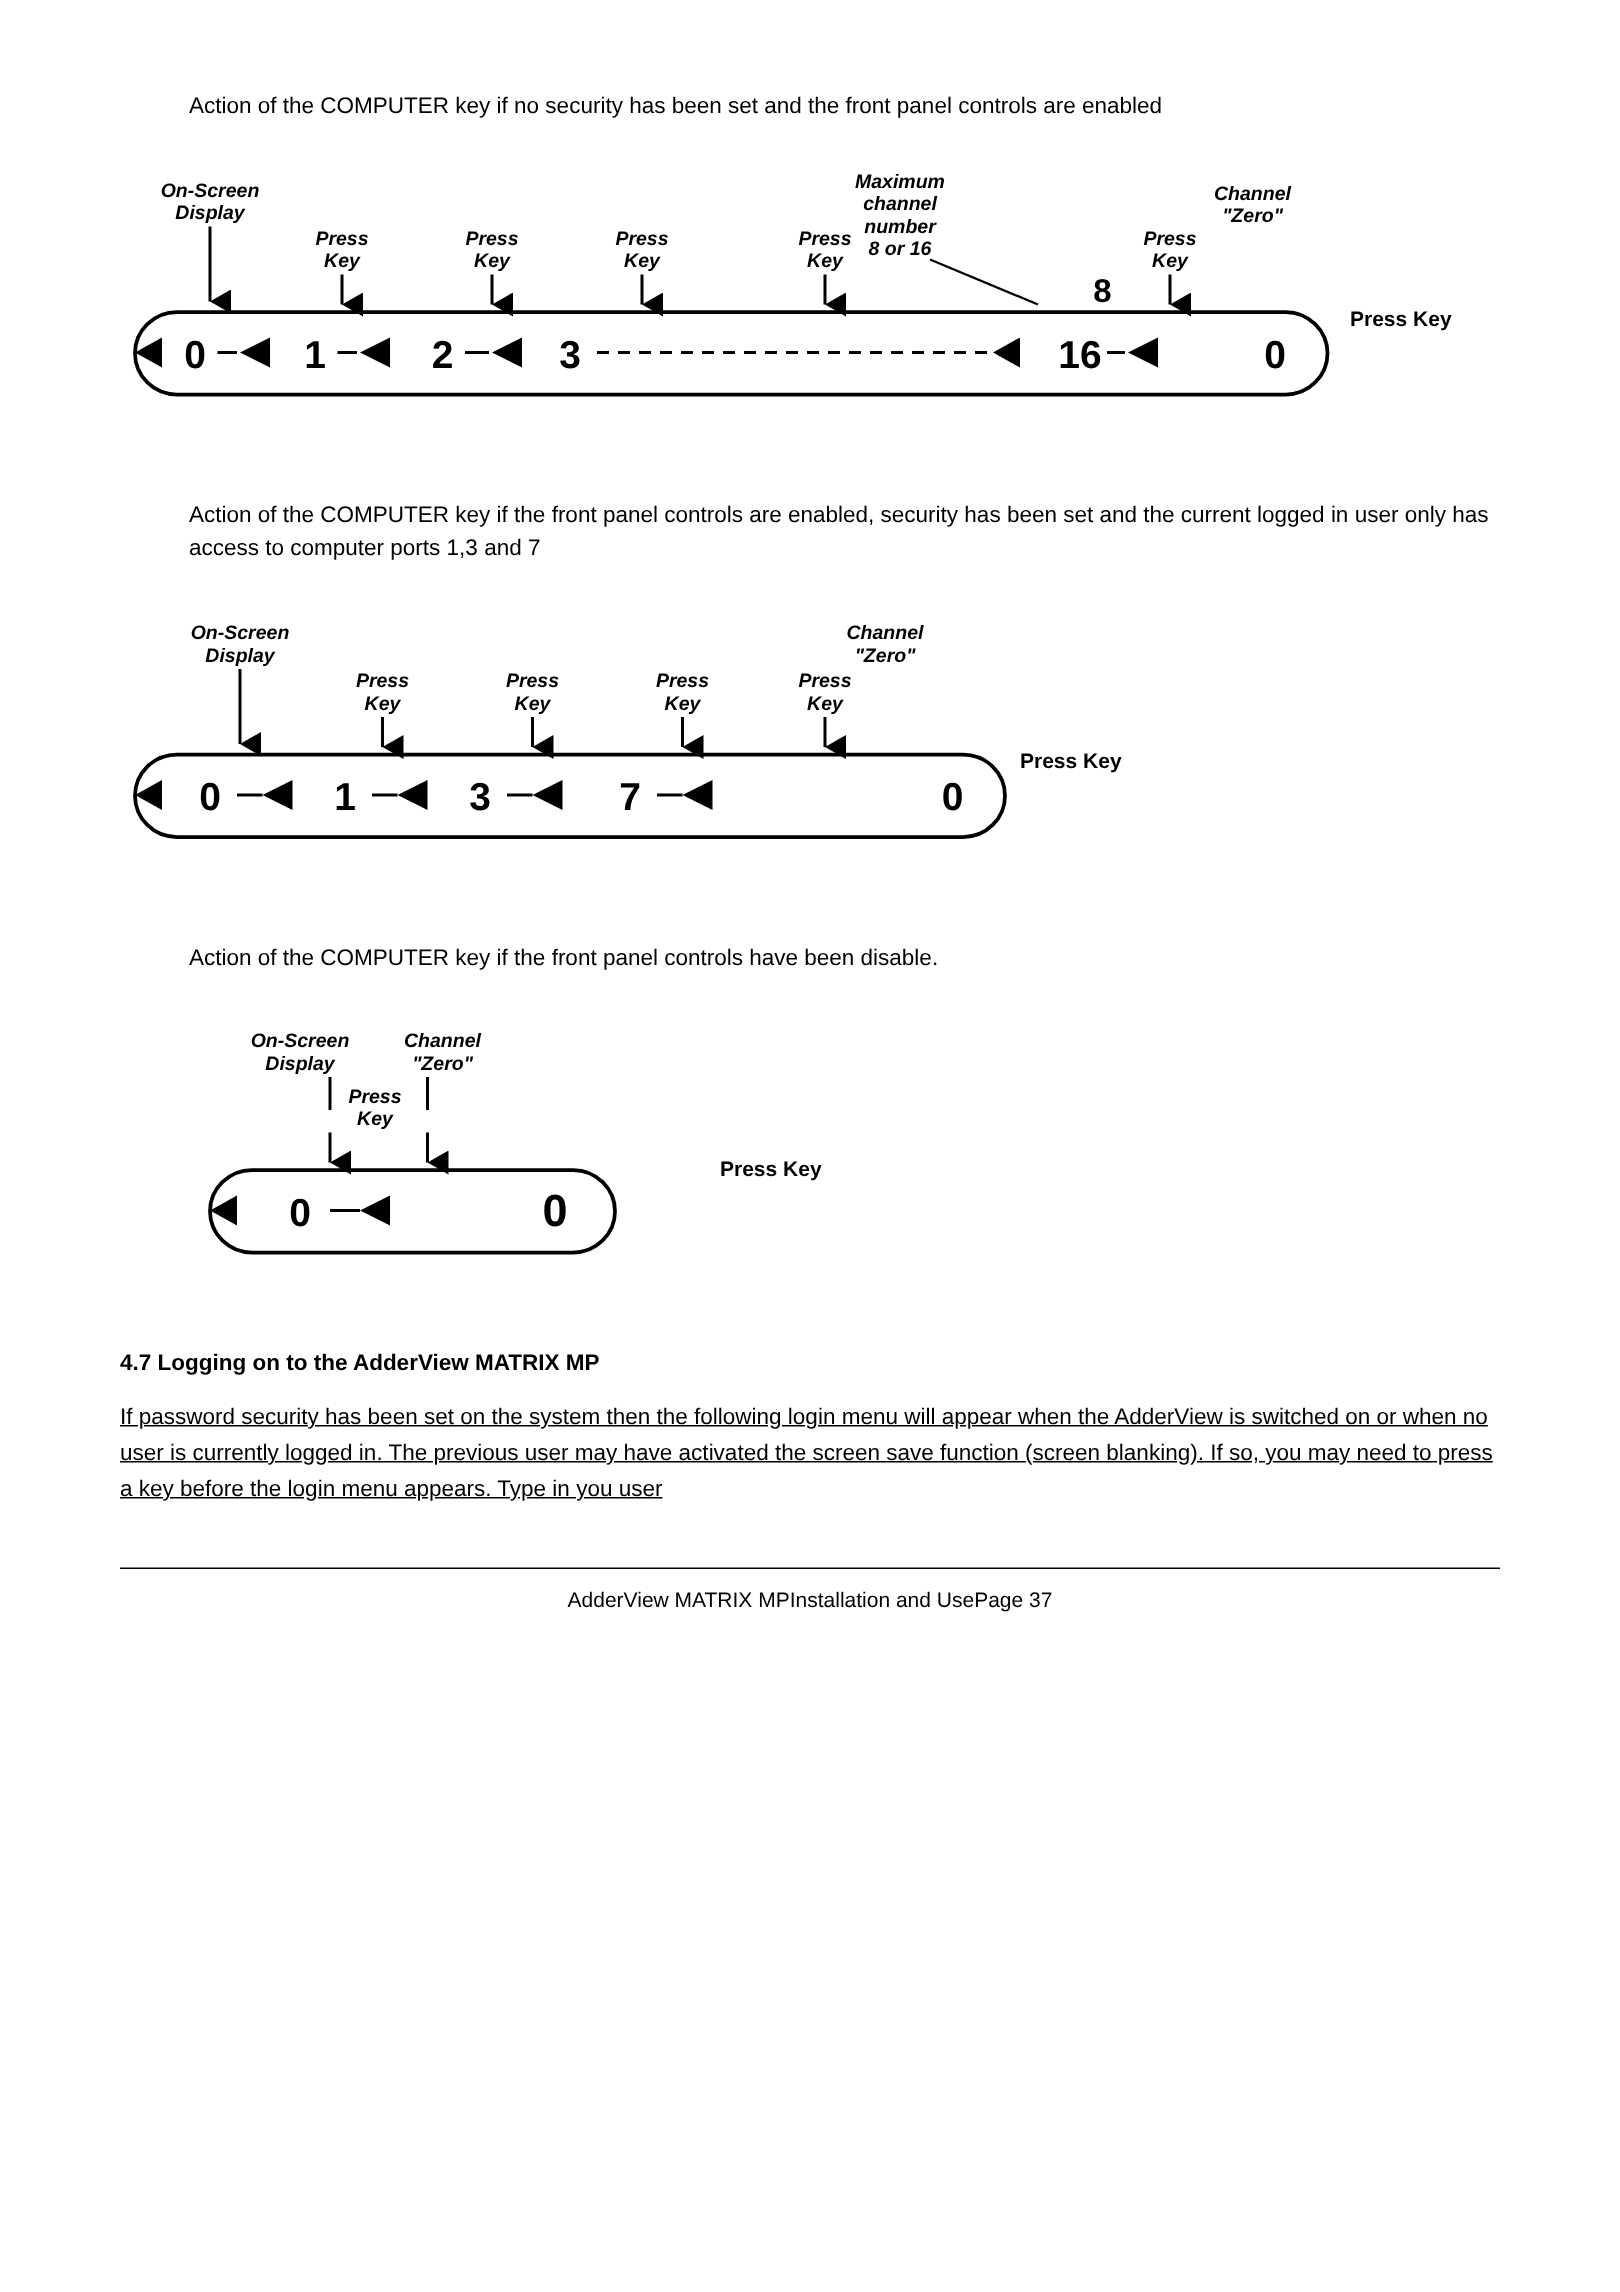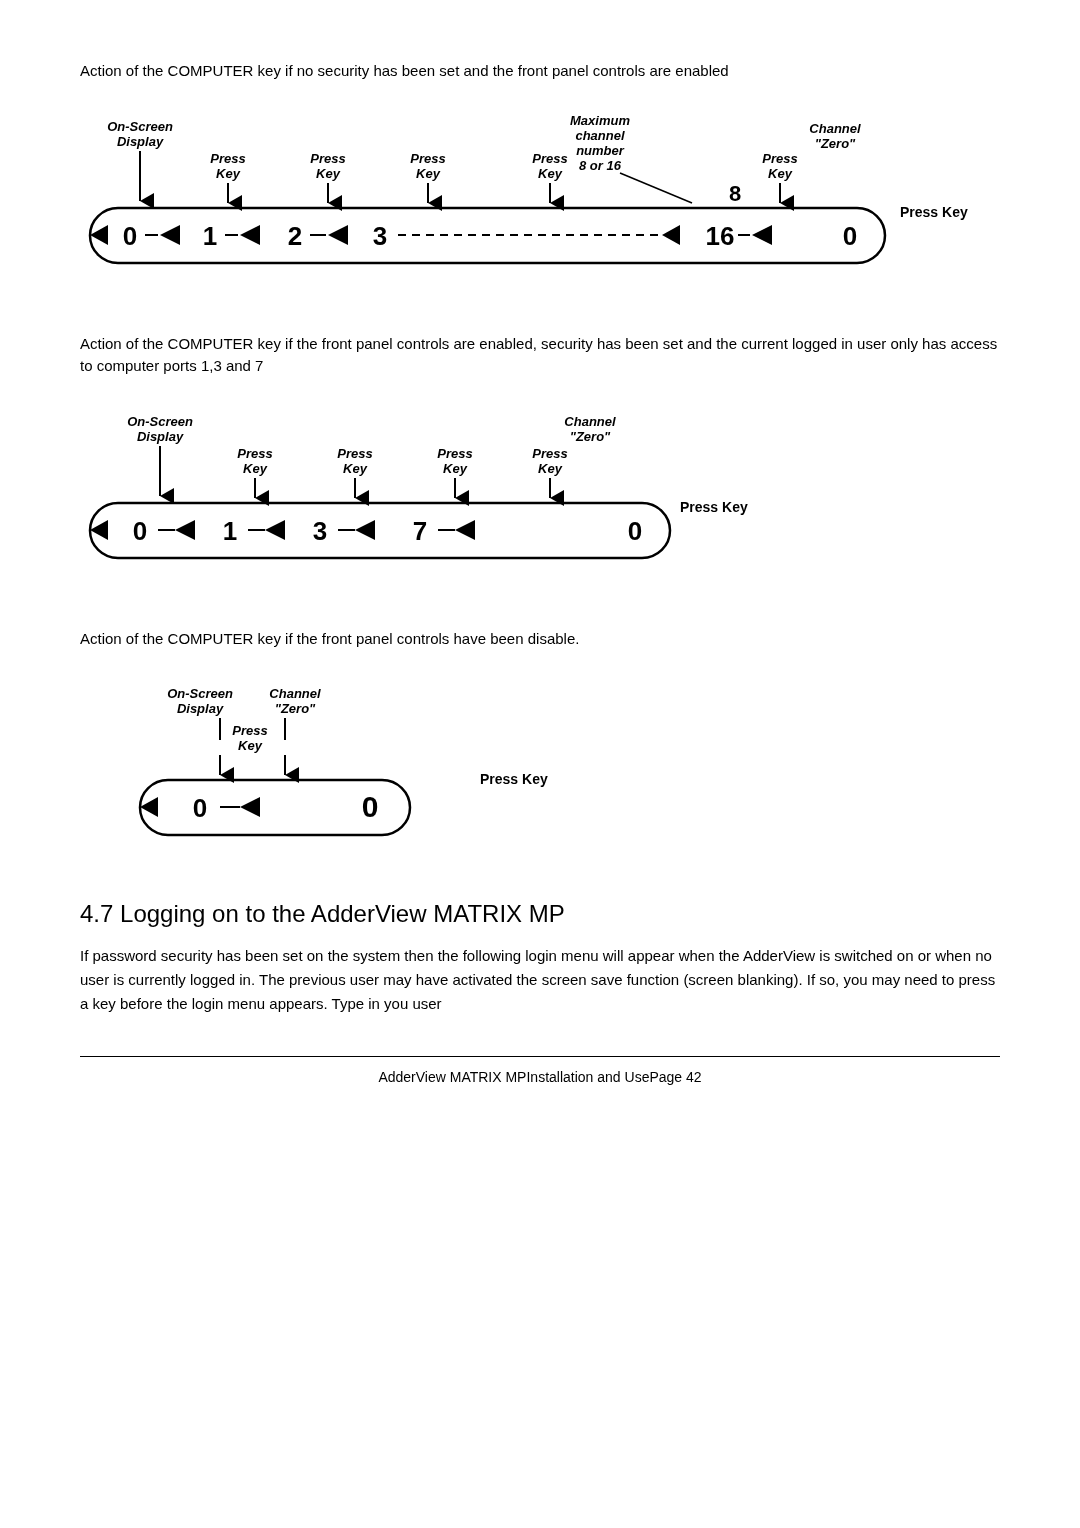--- a/index.html
+++ b/index.html
@@ -8,41 +8,43 @@
       font-size: 15px;
       background: #fff;
       color: #000;
       width: 1080px;
       min-height: 1528px;
       padding: 60px 80px 40px 80px;
     }
     .intro-text {
       margin-bottom: 30px;
       line-height: 1.5;
+      margin-left: 46px;
     }
     .diagram-container {
       display: flex;
       flex-direction: row;
       align-items: center;
       margin: 20px 0 30px 0;
       position: relative;
     }
     .press-key-label {
       font-weight: bold;
       font-size: 14px;
       margin-top: 8px;
     }
     .section-title {
-      font-size: 24px;
-      font-weight: normal;
+      font-size: 15px;
+      font-weight: bold;
       margin: 30px 0 16px 0;
     }
     .body-text {
       line-height: 1.6;
       margin-bottom: 8px;
+      text-decoration: underline;
     }
     hr.footer-line {
       border: none;
       border-top: 1px solid #000;
       margin: 40px 0 12px 0;
     }
     .footer {
       display: flex;
       justify-content: center;
       font-size: 14px;
@@ -241,14 +243,14 @@
 </div>
 
 <h2 class="section-title">4.7 Logging on to the AdderView MATRIX MP</h2>
 
 <p class="body-text">If password security has been set on the system then the following login menu will appear when the AdderView is switched on or when no user is currently logged in. The previous user may have activated the screen save function (screen blanking). If so, you may need to press a key before the login menu appears. Type in you user</p>
 
 <hr class="footer-line">
 <div class="footer">
   <span>AdderView MATRIX MP</span>
   <span>Installation and Use</span>
-  <span>Page 42</span>
+  <span>Page 37</span>
 </div>
 
 </body></html>

